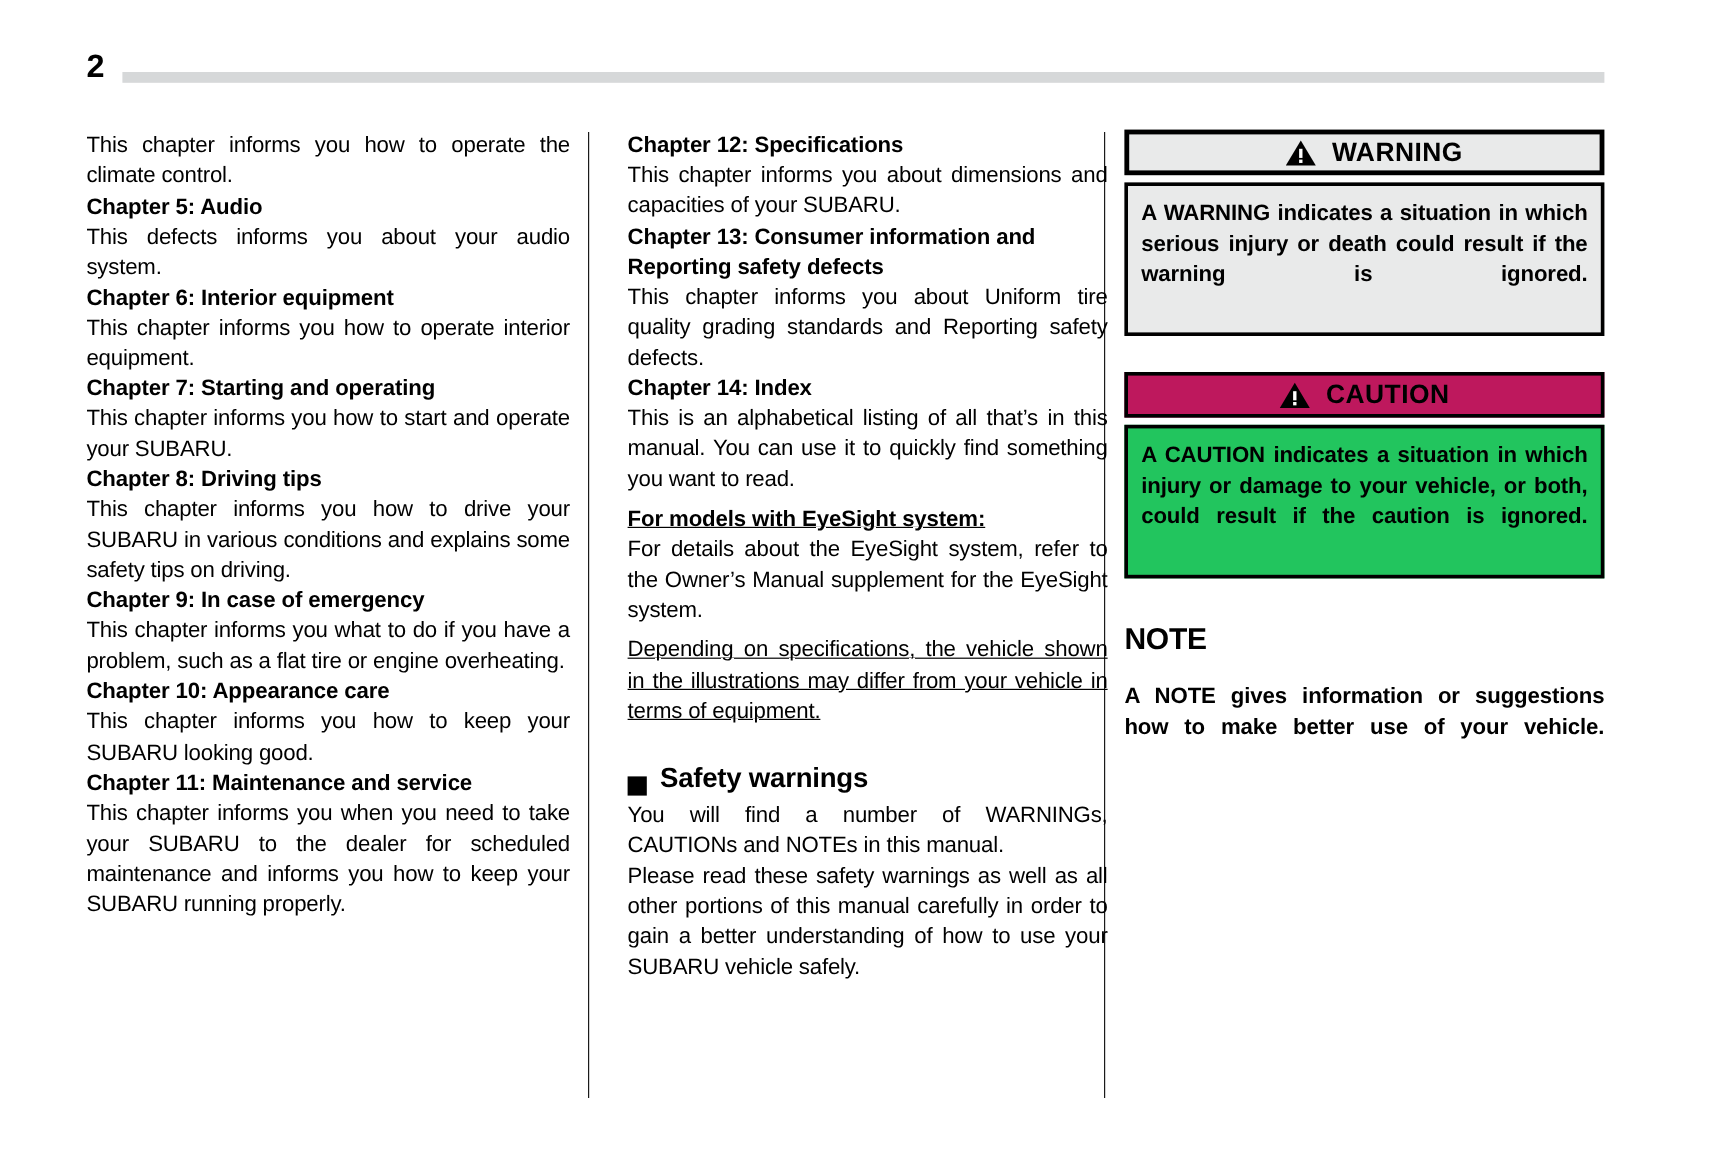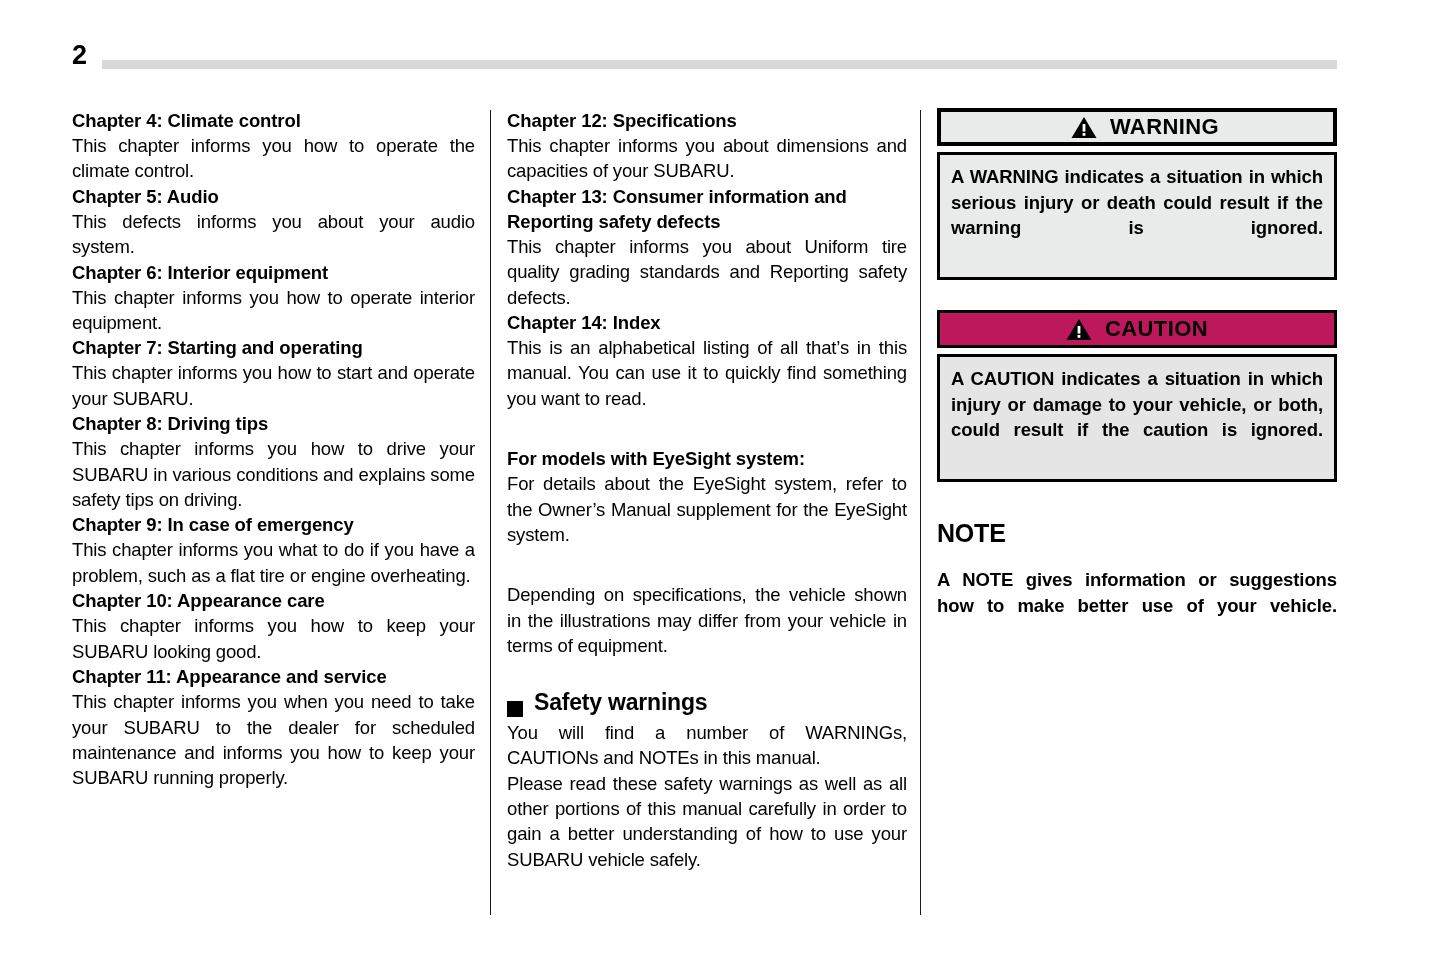--- a/index.html
+++ b/index.html
@@ -49,21 +49,21 @@
     top: 108px;
     width: 1445px;
     height: 815px;
   }
   .col {
     position: absolute;
     top: 0;
     height: 815px;
   }
   .col-left  { left: 72px;  width: 403px; }
-  .col-mid   { left: 507px; width: 400px; }
+  .col-mid   { left: 523px; width: 400px; }
   .col-right { left: 937px; width: 400px; }
 
   .col-divider {
     position: absolute;
     top: 2px;
     width: 1px;
     height: 805px;
     background: #1a1a1a;
   }
   .divider-1 { left: 490px; }
@@ -79,21 +79,21 @@
   }
   .ch-body {
     font-size: 18.5px;
     font-weight: normal;
     line-height: 25.4px;
     margin: 0;
     text-align: justify;
     text-justify: inter-word;
     letter-spacing: -0.15px;
   }
-  .gap-para { margin-top: 35px; }
+  .gap-para { margin-top: 8px; text-decoration: underline; }
 
   
   .sec-head {
     font-size: 23px;
     font-weight: bold;
     line-height: 30px;
     margin: 0 0 3px 0;
     display: flex;
     align-items: flex-end;
     letter-spacing: -0.2px;
@@ -143,21 +143,21 @@
     line-height: 22px;
   }
 
   .alert-body-box {
     box-sizing: border-box;
     border: 3px solid #000;
     margin-top: 6px;
     padding: 9px 11px 11px 11px;
   }
   .alert-body-box.shaded { background: #e9eaea; }
-  .alert-body-box.plain  { background: #e5e5e5; }
+  .alert-body-box.plain  { background: #22c55e; }
   .alert-body-text {
     font-size: 18.5px;
     font-weight: bold;
     line-height: 25.5px;
     text-align: justify;
     text-justify: inter-word;
     margin: 0;
     letter-spacing: -0.1px;
   }
   .alert-body-text::after {
@@ -198,42 +198,41 @@
   <div class="header-rule"></div>
 </div>
 
 <div class="columns">
 
   <div class="col-divider divider-1"></div>
   <div class="col-divider divider-2"></div>
 
   <div class="col col-left">
 
-    <h3 class="ch-title">Chapter 4: Climate control</h3>
     <p class="ch-body">This chapter informs you how to operate the climate control.</p>
 
     <h3 class="ch-title">Chapter 5: Audio</h3>
     <p class="ch-body">This defects informs you about your audio system.</p>
 
     <h3 class="ch-title">Chapter 6: Interior equipment</h3>
     <p class="ch-body">This chapter informs you how to operate interior equipment.</p>
 
     <h3 class="ch-title">Chapter 7: Starting and operating</h3>
     <p class="ch-body">This chapter informs you how to start and operate your SUBARU.</p>
 
     <h3 class="ch-title">Chapter 8: Driving tips</h3>
     <p class="ch-body">This chapter informs you how to drive your SUBARU in various conditions and explains some safety tips on driving.</p>
 
     <h3 class="ch-title">Chapter 9: In case of emergency</h3>
     <p class="ch-body">This chapter informs you what to do if you have a problem, such as a flat tire or engine overheating.</p>
 
     <h3 class="ch-title">Chapter 10: Appearance care</h3>
     <p class="ch-body">This chapter informs you how to keep your SUBARU looking good.</p>
 
-    <h3 class="ch-title">Chapter 11: Appearance and service</h3>
+    <h3 class="ch-title">Chapter 11: Maintenance and service</h3>
     <p class="ch-body">This chapter informs you when you need to take your SUBARU to the dealer for scheduled maintenance and informs you how to keep your SUBARU running properly.</p>
 
   </div>
 
   <div class="col col-mid">
 
     <h3 class="ch-title">Chapter 12: Specifications</h3>
     <p class="ch-body">This chapter informs you about dimensions and capacities of your SUBARU.</p>
 
     <h3 class="ch-title">Chapter 13: Consumer information and Reporting safety defects</h3>

